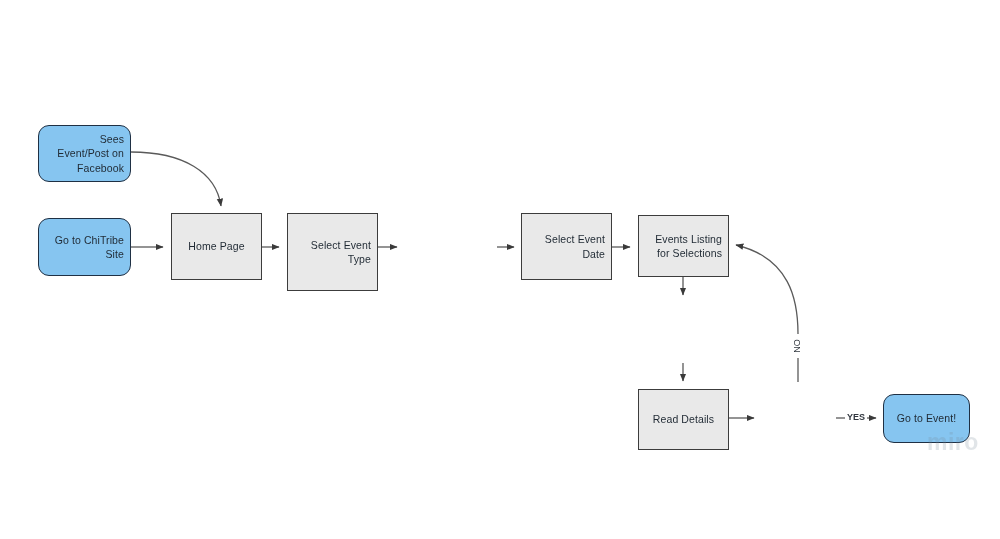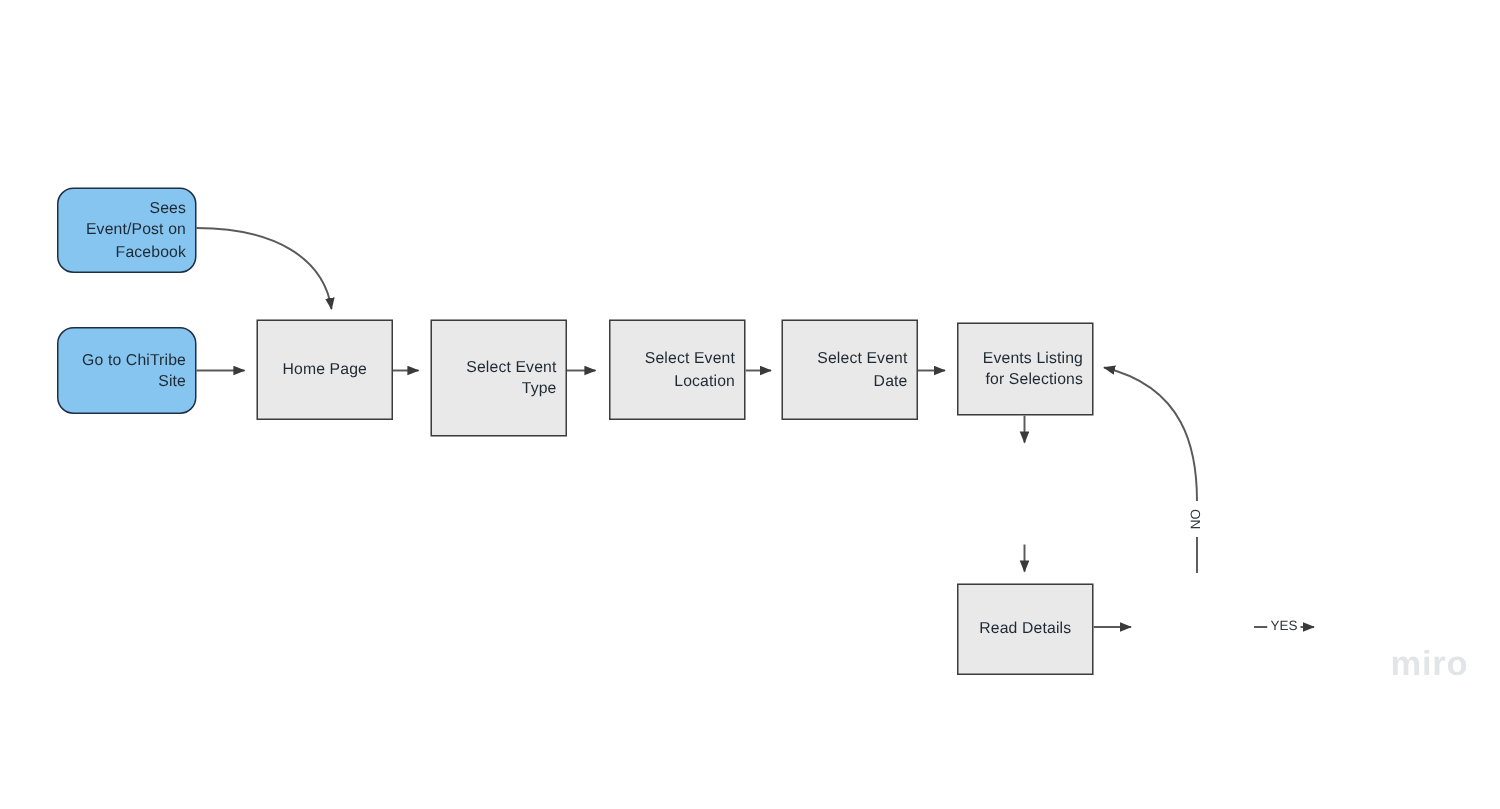--- a/index.html
+++ b/index.html
@@ -131,38 +131,38 @@
   </div>
 
   <div class="node node-process" style="left:171px; top:213px; width:91px; height:67px;">
     <span>Home Page</span>
   </div>
 
   <div class="node node-process" style="left:287px; top:213px; width:91px; height:78px;">
     <span>Select Event Type</span>
   </div>
 
-  <div class="node node-process" style="left:406px; top:213px; width:91px; height:67px;">
-    <span>Select Event Location</span>
-  </div>
 
   <div class="node node-process" style="left:521px; top:213px; width:91px; height:67px;">
     <span>Select Event Date</span>
   </div>
 
   <div class="node node-process" style="left:638px; top:215px; width:91px; height:62px;">
     <span>Events Listing for Selections</span>
   </div>
 
 
   <div class="node node-process" style="left:638px; top:389px; width:91px; height:61px;">
     <span>Read Details</span>
   </div>
 
 
+  <div class="node node-terminator" style="left:883px; top:394px; width:87px; height:49px;">
+    <span>Go to Event!</span>
+  </div>
 
-  <div class="edge-label" style="left:845px; top:412px;">YES</div>
+  <div class="edge-label" style="left:845px; top:412px;font-weight:bold;">YES</div>
 
   <div class="edge-label edge-label-vertical" style="left:788px; top:341px;">NO</div>
 
   <div class="watermark" style="left:927px; top:429px;">miro</div>
 
 </div>
 
 </body></html>

